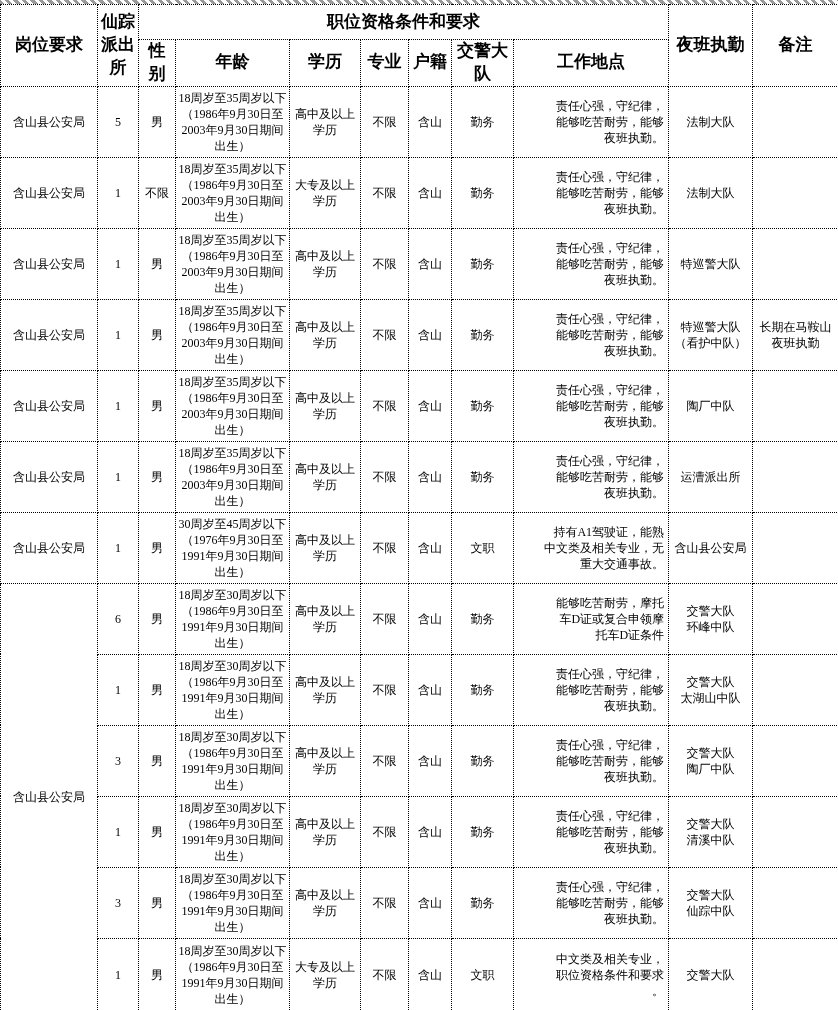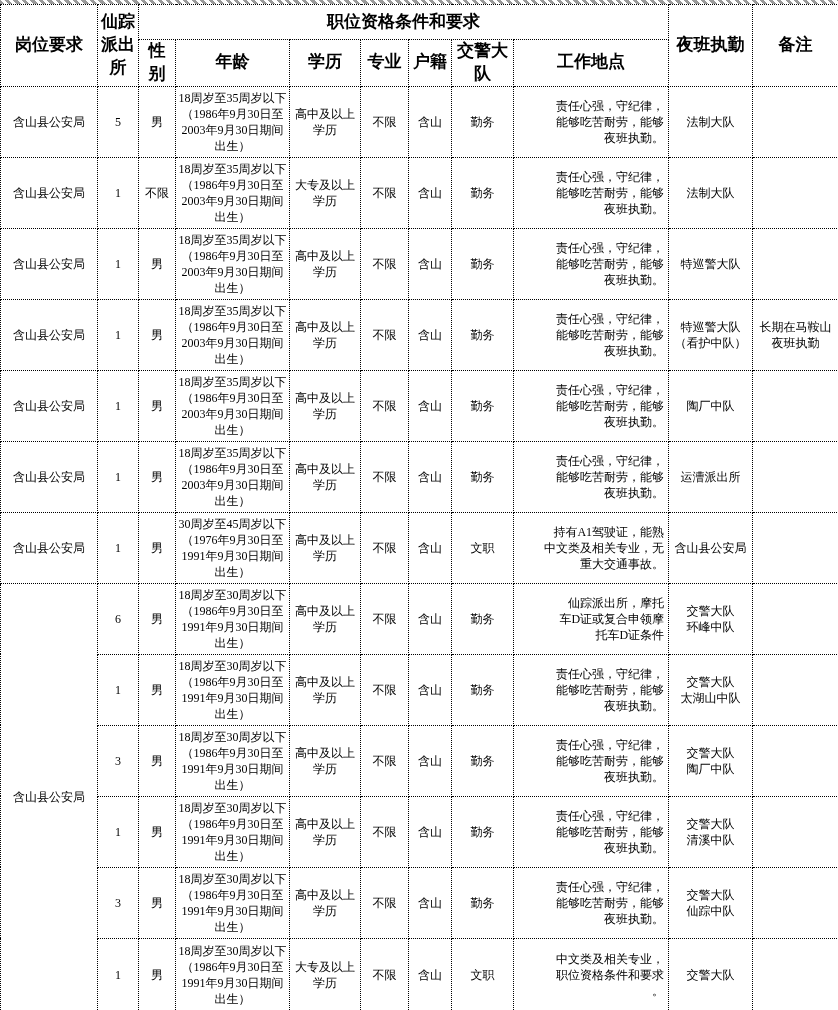--- a/index.html
+++ b/index.html
@@ -223,21 +223,21 @@
       <td>男</td>
       <td>18周岁至30周岁以下
 （1986年9月30日至
 1991年9月30日期间
 出生）</td>
       <td>高中及以上
 学历</td>
       <td>不限</td>
       <td>含山</td>
       <td>勤务</td>
-      <td class="req">仙踪派出所，摩托
+      <td class="req">能够吃苦耐劳，摩托
 车D证或复合申领摩
 托车D证条件</td>
       <td>交警大队
 环峰中队</td>
       <td></td>
     </tr>
     <tr class="r">
       <td>1</td>
       <td>男</td>
       <td>18周岁至30周岁以下

